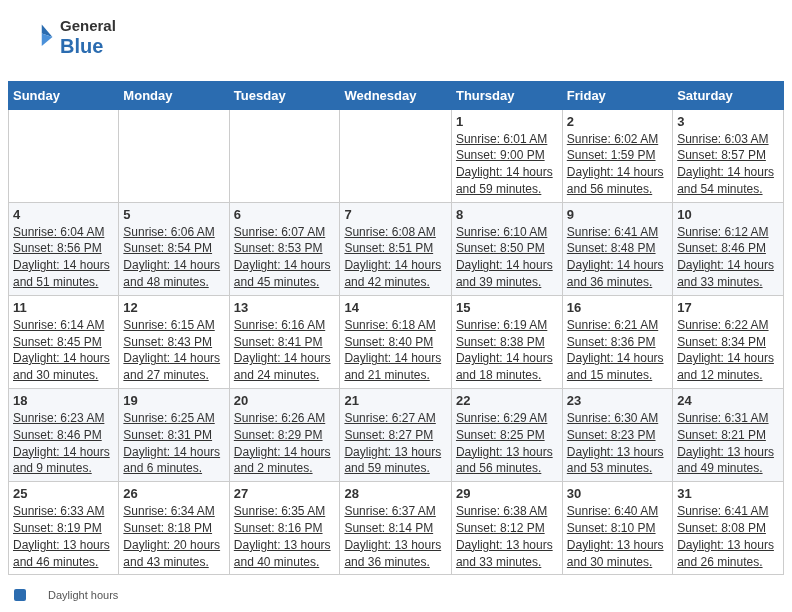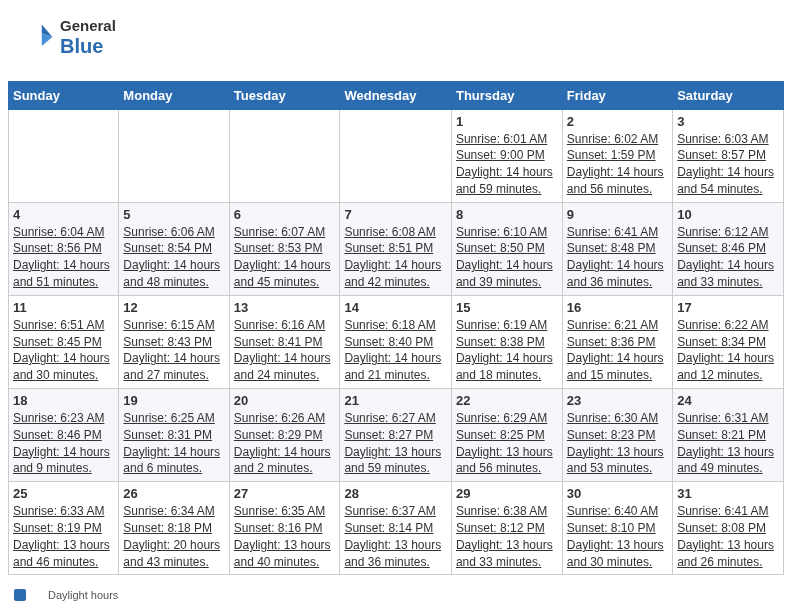--- a/index.html
+++ b/index.html
@@ -231,21 +231,21 @@
           <span>Sunrise: 6:12 AM</span><br>
           <span>Sunset: 8:46 PM</span><br>
           <span>Daylight: 14 hours and 33 minutes.</span>
         </div>
       </td>
         </tr>
         <tr>
           <td>
         <span class="day-num">11</span>
         <div class="day-info">
-          <span>Sunrise: 6:51 AM</span><br>
+          <span>Sunrise: 6:14 AM</span><br>
           <span>Sunset: 8:45 PM</span><br>
           <span>Daylight: 14 hours and 30 minutes.</span>
         </div>
       </td>
           <td>
         <span class="day-num">12</span>
         <div class="day-info">
           <span>Sunrise: 6:15 AM</span><br>
           <span>Sunset: 8:43 PM</span><br>
           <span>Daylight: 14 hours and 27 minutes.</span>

